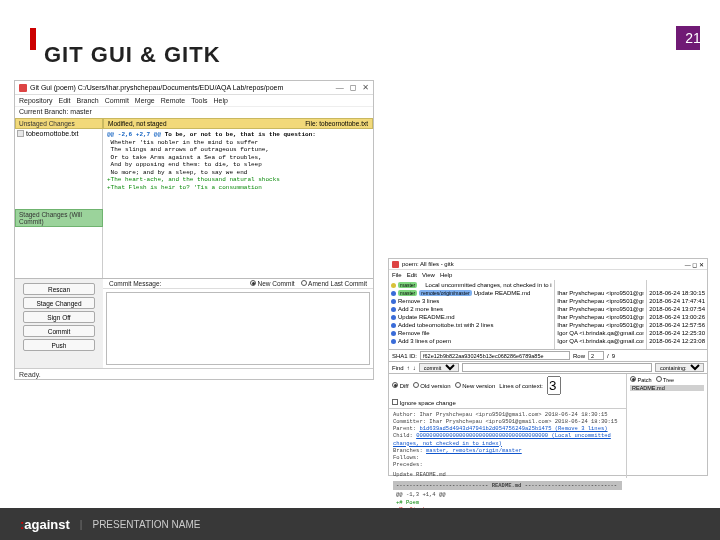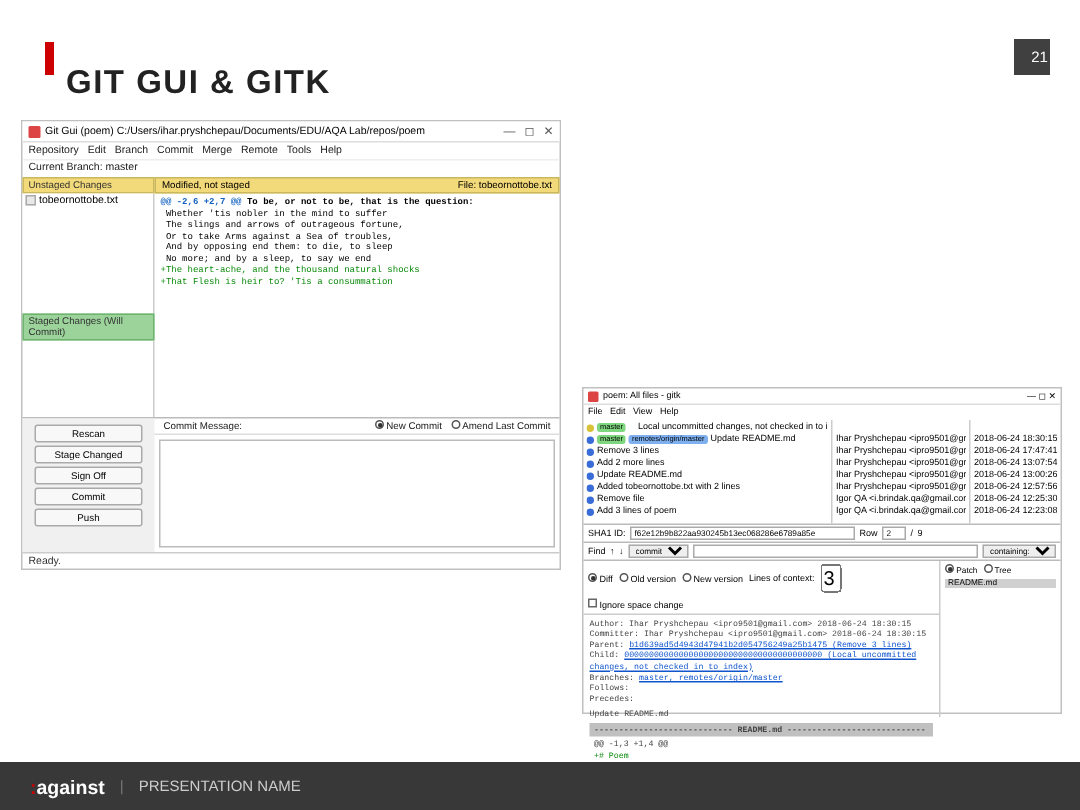--- a/index.html
+++ b/index.html
@@ -1,20 +1,20 @@
 <!DOCTYPE html>
 <html><head>
 <meta charset="utf-8">
 <style>
   * { box-sizing: border-box; margin: 0; padding: 0; }
   body { font-family: Arial, sans-serif; width: 720px; height: 540px; position: relative; background: #fff; overflow: hidden; }
   .slide { width: 100%; height: 100%; position: relative; }
   .red-bar { position: absolute; left: 30px; top: 28px; width: 6px; height: 22px; background: #c00; }
   .title { position: absolute; left: 44px; top: 42px; font-size: 22px; font-weight: 700; letter-spacing: 1px; color: #222; }
-  .page-badge { position: absolute; right: 20px; top: 26px; width: 24px; height: 24px; background: #404040; color: #fff; font-size: 10px; display: flex; align-items: center; justify-content: center; padding-left: 10px; }
+  .page-badge { position: absolute; right: 20px; top: 26px; width: 24px; height: 24px; background: #701a75; color: #fff; font-size: 14px; display: flex; align-items: center; justify-content: center; padding-left: 10px; }
   .footer { position: absolute; bottom: 0; left: 0; right: 0; height: 32px; background: #383838; color: #ccc; font-size: 10px; display: flex; align-items: center; padding: 0 20px; }
   .footer .logo { color: #fff; font-weight: 700; font-size: 13px; }
   .footer .logo .colon { color: #c00; }
   .footer .sep { margin: 0 10px; color: #777; }
   .gitgui { position: absolute; left: 14px; top: 80px; width: 360px; height: 300px; border: 1px solid #c0c0c0; background: #fff; font-size: 7px; }
   .gitgui .title-bar { height: 14px; background: #fff; border-bottom: 1px solid #ddd; display: flex; align-items: center; padding: 0 4px; justify-content: space-between; }
   .gitgui .title-bar .left { display:flex; align-items:center; gap:3px; }
   .gitgui .title-bar .icon { width: 8px; height: 8px; background: #d44; border-radius: 1px; }
   .gitgui .title-bar .btns { display: flex; gap: 6px; color: #555; font-size: 8px; }
   .gitgui .menu { height: 12px; padding: 0 4px; display: flex; gap: 6px; align-items: center; color: #222; border-bottom: 1px solid #eee; }

